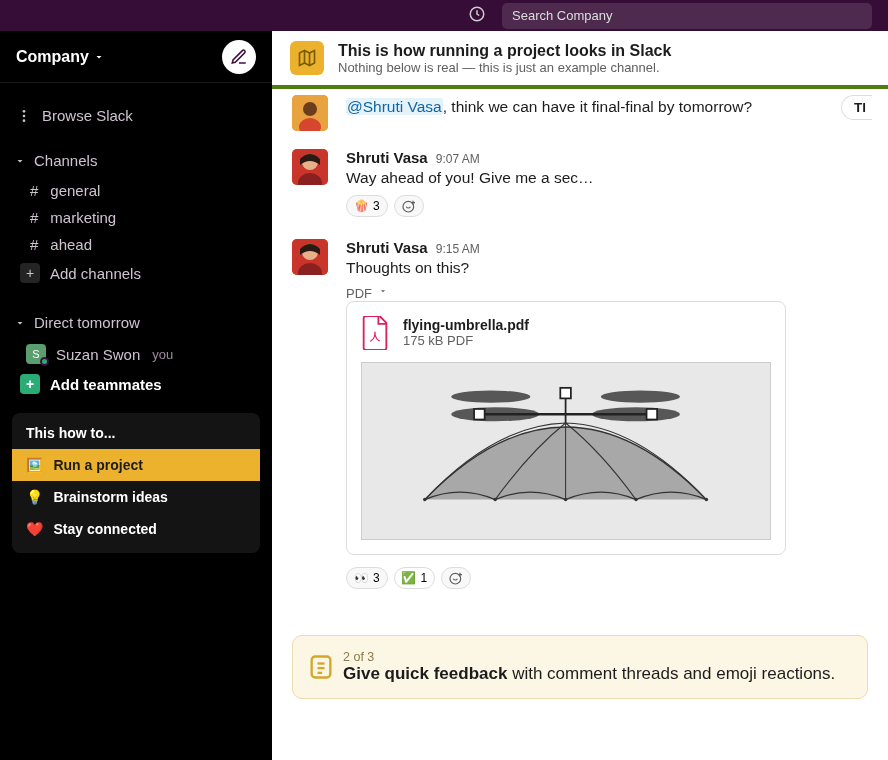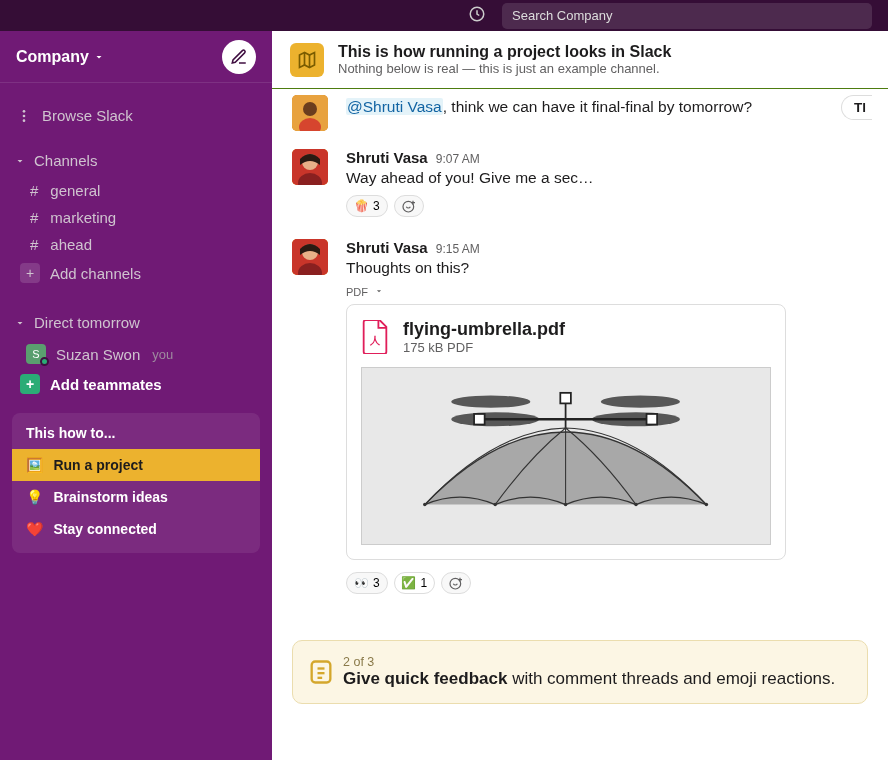--- a/index.html
+++ b/index.html
@@ -2,63 +2,63 @@
 <html><head>
 <meta charset="utf-8">
 <style>
 * { box-sizing: border-box; margin: 0; padding: 0; }
 body { font-family: -apple-system, BlinkMacSystemFont, "Segoe UI", Helvetica, Arial, sans-serif; width: 888px; height: 760px; overflow: hidden; background: #fff; }
 .app { display: flex; flex-direction: column; height: 100%; }
 .topbar { height: 31px; background: #350D36; display: flex; align-items: center; padding: 0 16px; gap: 8px; justify-content: flex-end; }
 .topbar .history-icon { color: #ccc; margin-right: 8px; }
 .search { flex: 0 0 370px; background: rgba(255,255,255,0.12); border-radius: 5px; height: 26px; display: flex; align-items: center; padding: 0 10px; color: #ddd; font-size: 13px; }
 .body { display: flex; flex: 1; overflow: hidden; }
-.sidebar { width: 272px; background: #701a75; color: #CFC3CF; display: flex; flex-direction: column; font-size: 15px; overflow-y: auto; }
+.sidebar { width: 272px; background: #000000; color: #CFC3CF; display: flex; flex-direction: column; font-size: 15px; overflow-y: auto; }
 .ws-header { height: 52px; display: flex; align-items: center; justify-content: space-between; padding: 0 16px; border-bottom: 1px solid rgba(255,255,255,0.1); }
 .ws-name { color: #fff; font-weight: 800; font-size: 16px; display: flex; align-items: center; gap: 4px; }
 .compose-btn { width: 34px; height: 34px; border-radius: 50%; background: #fff; display: flex; align-items: center; justify-content: center; color: #3F0E40; }
 .nav-item { display: flex; align-items: center; gap: 10px; padding: 6px 16px; cursor: pointer; }
 .nav-item svg, .nav-item .icon { width: 16px; flex: 0 0 16px; text-align: center; }
 .section-head { display: flex; align-items: center; gap: 8px; padding: 8px 14px; cursor: pointer; }
 .section-head svg { width: 12px; height: 12px; }
 .channel-item { display: flex; align-items: center; gap: 12px; padding: 5px 16px 5px 30px; cursor: pointer; color: #CFC3CF; font-size: 15px; }
 .add-box { width: 20px; height: 20px; background: rgba(255,255,255,0.14); border-radius: 4px; display: flex; align-items: center; justify-content: center; font-size: 14px; line-height: 1; margin-left: -4px; }
 .add-box.teal { background: #2BAC76; color: #fff; }
 .dm-item { display: flex; align-items: center; gap: 10px; padding: 5px 16px 5px 26px; cursor: pointer; }
 .avatar-sm { width: 20px; height: 20px; border-radius: 4px; background: #5a9e6f; color: #fff; font-size: 11px; display: flex; align-items: center; justify-content: center; position: relative; }
 .presence { width: 9px; height: 9px; border-radius: 50%; background: #2BAC76; border: 2px solid #3F0E40; position: absolute; bottom: -2px; right: -3px; }
 .learn-box { margin: 14px 12px; background: rgba(255,255,255,0.08); border-radius: 8px; padding: 12px 0 8px; }
 .learn-title { color: #fff; font-weight: 700; padding: 0 14px 8px; font-size: 14px; }
 .learn-item { display: flex; align-items: center; gap: 10px; padding: 8px 14px; font-weight: 700; color: #fff; cursor: pointer; font-size: 14px; }
 .learn-item.active { background: #ECB22E; color: #1D1C1D; border-radius: 0; }
 .main { flex: 1; background: #fff; display: flex; flex-direction: column; overflow: hidden; }
-.ch-header { height: 58px; border-bottom: 1px solid #4d7c0f; display: flex; align-items: center; padding: 0 18px; gap: 14px; }
+.ch-header { height: 58px; border-bottom: 4px solid #4d7c0f; display: flex; align-items: center; padding: 0 18px; gap: 14px; }
 .ch-icon { width: 34px; height: 34px; background: #ECB22E; border-radius: 6px; display: flex; align-items: center; justify-content: center; color: #fff; }
 .ch-title { font-weight: 800; color: #1D1C1D; font-size: 16px; }
 .ch-sub { font-size: 13px; color: #616061; }
 .messages { flex: 1; overflow-y: auto; padding: 4px 0 12px; position: relative; }
 .msg { display: flex; gap: 18px; padding: 6px 20px; }
 .avatar { width: 36px; height: 36px; border-radius: 5px; background: #d97a00; overflow: hidden; flex-shrink: 0; }
 .avatar svg { width: 100%; height: 100%; }
 .msg-body { flex: 1; }
 .msg-head { display: flex; align-items: baseline; gap: 8px; }
 .msg-author { font-weight: 800; color: #1D1C1D; font-size: 15px; }
 .msg-time { font-size: 12px; color: #616061; }
 .msg-text { font-size: 15.5px; color: #1D1C1D; margin-top: 1px; line-height: 1.45; }
 .mention { color: #1264A3; background: rgba(29,155,209,0.12); padding: 0 1px; border-radius: 2px; }
 .reactions { display: flex; gap: 6px; margin-top: 6px; }
 .reaction { display: flex; align-items: center; gap: 4px; border: 1px solid #ddd; border-radius: 11px; padding: 1px 7px; font-size: 12px; background: #f8f8f8; cursor: pointer; }
 .reaction.green { background: #fff; }
 .reaction.add { padding: 2px 6px; }
 .file-attach { margin-top: 6px; }
-.file-label { font-size: 11px; color: #616061; display: flex; align-items: flex-start; gap: 6px; margin-bottom: 6px; }
+.file-label { font-size: 13px; color: #616061; display: flex; align-items: flex-start; gap: 6px; }
 .file-card { border: 1px solid #ddd; border-radius: 8px; max-width: 440px; padding: 14px; }
 .file-header { display: flex; align-items: center; gap: 14px; margin-bottom: 12px; }
 .pdf-icon { width: 28px; height: 34px; }
-.file-name { font-weight: 700; color: #1D1C1D; font-size: 18px; }
+.file-name { font-weight: 700; color: #1D1C1D; font-size: 14px; }
 .file-meta { font-size: 13px; color: #616061; }
 .file-preview { background: #e8e8e8; border: 1px solid #ccc; height: 178px; display: flex; align-items: center; justify-content: center; }
 .umbrella-svg { width: 90%; height: 90%; }
 .thread-btn { position: absolute; right: 16px; top: 6px; background: #fff; border: 1px solid #ddd; border-radius: 14px 0 0 14px; padding: 4px 6px 4px 12px; font-size: 13.5px; color: #1D1C1D; font-weight: 600; border-right: none; }
 .tip-card { margin: 12px 20px 0 20px; background: #FCF6E4; border: 1px solid #EBDDAE; border-radius: 10px; padding: 14px 14px; display: flex; gap: 8px; align-items: center; }
 .tip-icon { width: 28px; height: 28px; flex-shrink: 0; }
 .tip-step { font-size: 12.5px; color: #8a7a4a; }
 .tip-title { font-size: 17px; color: #1D1C1D; }
 .tip-title strong { font-weight: 800; }
 .you-label { color: #9e8a9f; font-size: 13px; margin-left: 2px; }

